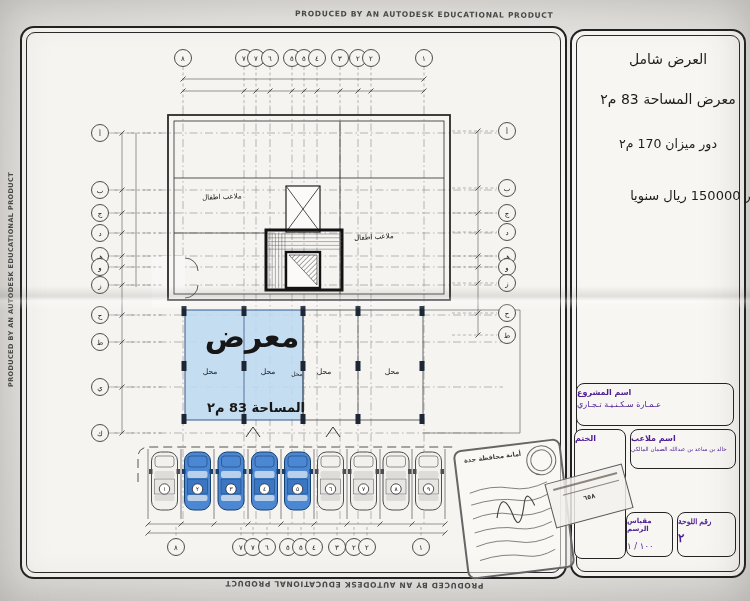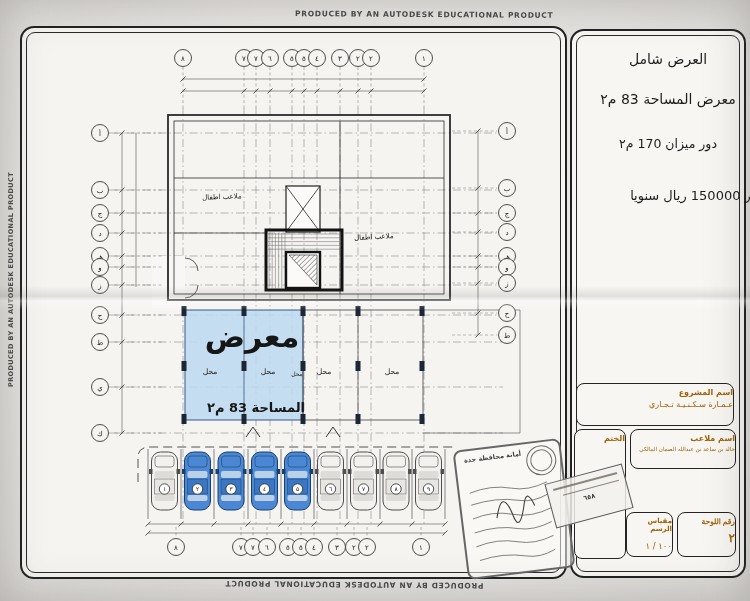--- a/index.html
+++ b/index.html
@@ -25,21 +25,21 @@
   
   .panel{left:570px;top:29px;width:172px;height:545px;direction:rtl;color:#1c1c1c;}
   .ptxt{position:absolute;left:12px;width:100%;text-align:center;font-weight:normal;}
   .p-title{top:22px;font-size:14px;}
   .p-line1{top:62px;font-size:14px;}
   .p-line2{top:84px;font-size:12.5px;margin-top:23px;}
   .p-line3{top:105px;font-size:12.5px;}
   .p-rent{top:159px;font-size:13px;padding-left:36px;}
   
   .tb{position:absolute;border:1.6px solid #242424;border-radius:8px;background:#f7f6f3;
-      direction:rtl;text-align:right;color:#a16207;overflow:hidden;}
+      direction:rtl;text-align:left;color:#4c1d95;overflow:hidden;}
   .tb .lab{font-weight:bold;font-size:8px;margin-top:4px;}
   .tb .val{font-size:8px;margin-top:3px;}
   .tb-project{left:6px;top:354px;width:156px;height:41px;}
   .tb-owner{left:60px;top:400px;width:104px;height:38px;}
   .tb-owner .val{font-size:5.6px;}
   .tb-sheet{left:60px;top:443px;width:104px;height:35px;}
   .tb-sheet .val{font-size:7px;}
   .tb-stamp{left:4px;top:400px;width:50px;height:128px;}
   .tb-scale{left:56px;top:483px;width:45px;height:43px;}
   .tb-scale .lab{font-size:7px;}

